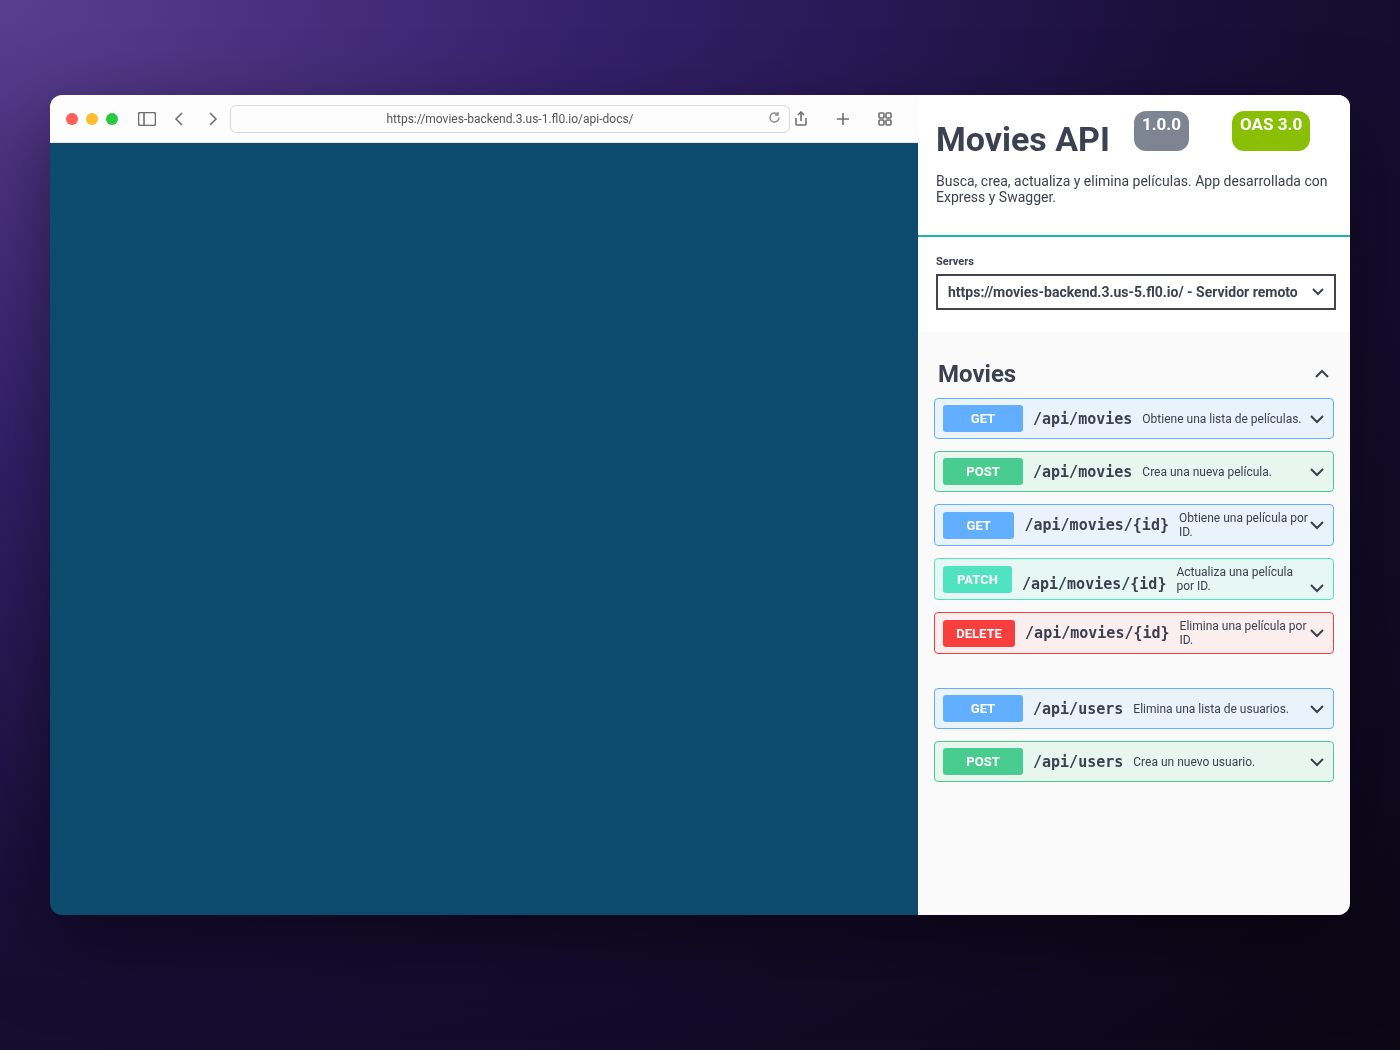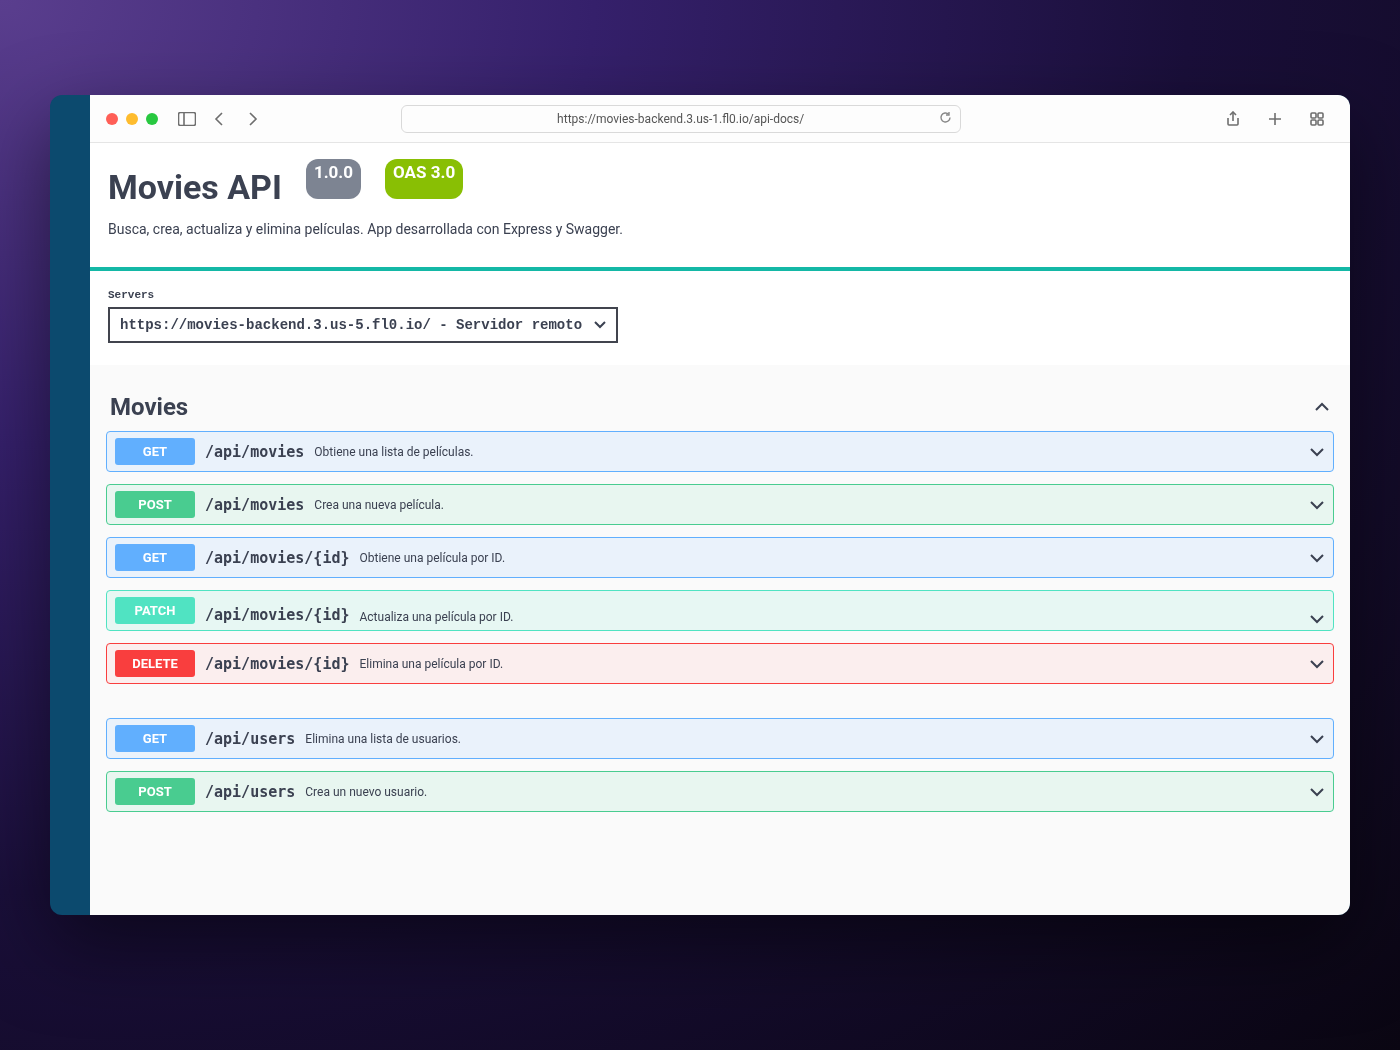--- a/index.html
+++ b/index.html
@@ -14,23 +14,22 @@
     overflow: hidden;
   }
   .window {
     width: 1300px;
     height: 820px;
     background: #0c4a6e;
     border-radius: 12px;
     overflow: hidden;
     box-shadow: 0 30px 80px rgba(0,0,0,0.5);
     display: flex;
-    flex-direction: column;
+    flex-direction: row;
     margin-top: -40px;
-    padding-left: 40px;
   }
   .titlebar {
     height: 48px;
     display: flex;
     align-items: center;
     padding: 0 16px;
     border-bottom: 1px solid #e5e5e5;
     background: #fdfdfd;
   }
   .traffic { display: flex; gap: 8px; margin-right: 18px; }
@@ -44,24 +43,24 @@
   .urlbar span.url { flex:1; text-align:center; }
   .reload { position:absolute; right:8px; color:#888; }
   .tb-right { display:flex; gap:14px; margin-left:auto; }
 
   .content { flex:1; overflow:auto; background:#fafafa; }
   .header { padding: 24px 18px 30px; background:#fff; }
   .title-row { display:flex; gap:24px; }
   h1.api-title { font-size:34px; font-weight:700; color:#3b4151; }
   .badge { font-size:17px; font-weight:700; padding:3px 8px; border-radius:12px; position:relative; top:-8px;}
   .badge.ver { background:#7d8492; color:#fff; }
-  .badge.oas { background:#89bf04; color:#fff; }
+  .badge.oas { background:#89bf04; color:#fff;margin-left:19px; }
   .desc { color:#3b4151; font-size:14px; margin-top:14px; }
 
-  .servers { padding: 18px 18px 22px; border-top:4px solid #14b8a6; background:#fff;font-family:Liberation Mono, monospace;}
+  .servers { padding: 18px 18px 22px; border-top:2px solid #14b8a6; background:#fff;}
   .servers-label { font-size:11px; font-weight:700; color:#3b4151; margin-bottom:6px;}
   .server-select { border:2px solid #41444e; padding:8px 34px 8px 10px; font-size:14px; font-weight:700; color:#3b4151; background:#fff; position:relative; display:inline-flex; align-items:center; min-width:400px; cursor:pointer;}
   .server-select .chev { position:absolute; right:10px; }
 
   .tags { padding: 10px 16px 30px; }
   .tag { padding: 18px 0 4px; }
   .tag-head { display:flex; align-items:center; padding: 0 4px 10px; cursor:pointer;}
   .tag-head h3 { font-size:24px; font-weight:700; color:#3b4151; }
   .tag-head .spacer { flex:1; }
   .op { border:1px solid; border-radius:4px; margin-bottom:12px; display:flex; align-items:center; padding:6px 8px; cursor:pointer; }

